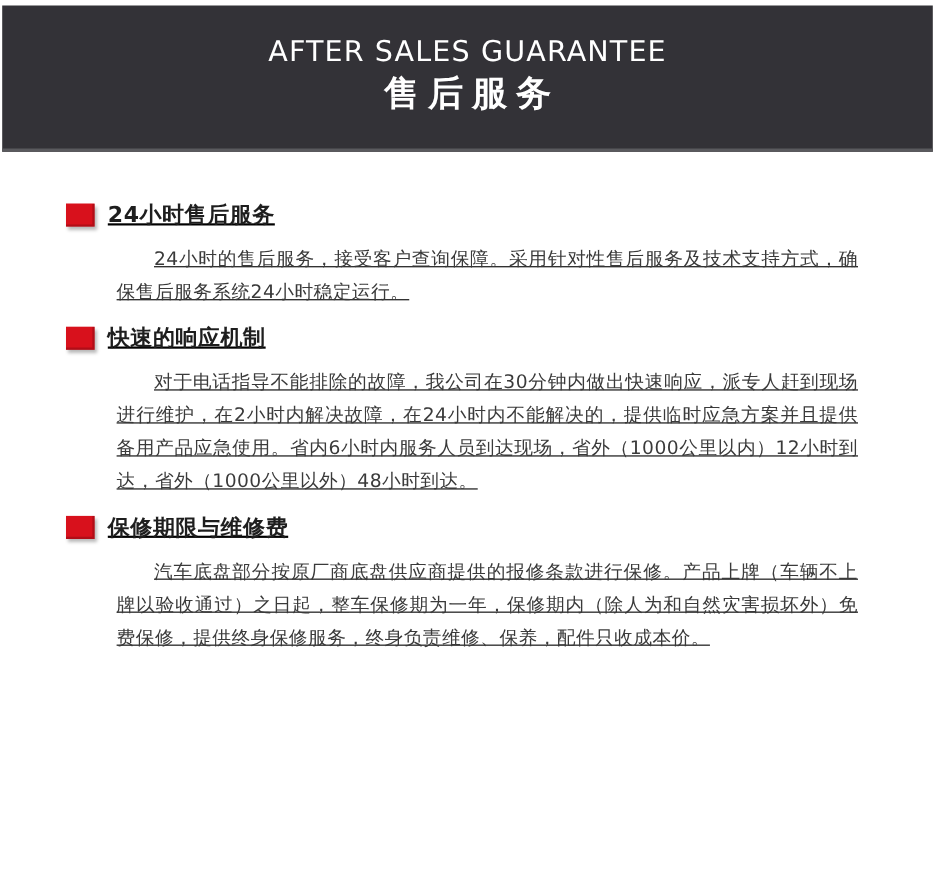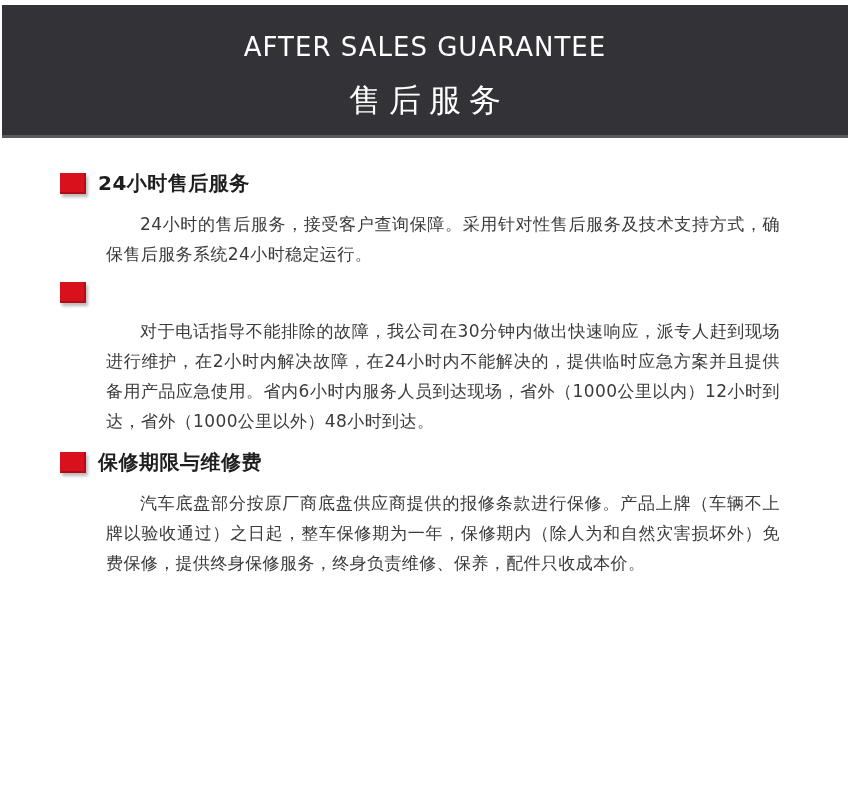--- a/index.html
+++ b/index.html
@@ -32,29 +32,30 @@
     color:var(--header-text);
   }
   .banner-en{
     padding-top:27px;
     font-size:26px;
     font-weight:400;
     letter-spacing:1px;
     line-height:30px;
   }
   .banner-zh{
-    margin-top:20px;
+    margin-top:4px;
     font-size:32px;
-    font-weight:400;
+    font-weight:700;
     letter-spacing:8px;
     padding-left:8px; 
     line-height:36px;
   }
   .content{
-    padding:32px 57px 0 60px;
+    padding:44px 57px 0 60px;
+    text-decoration:underline;
   }
   .section{
     margin-bottom:12px;
   }
   .sec-head{
     display:flex;
     align-items:center;
     gap:12px;
     margin-bottom:10px;
   }
@@ -103,20 +104,21 @@
           <p class="para">24小时的售后服务，接受客户查询保障。采用针对性售后服务及技术支持方式，确保售后服务系统24小时稳定运行。</p>
         </div>
   </section>
 
   <section class="section">
   </section>
 
   <section class="section">
     <div class="sec-head">
       <span class="bullet"></span>
+      <h2 class="sec-title">快速的响应机制</h2>
     </div>
     <div class="sec-body">
           <p class="para">对于电话指导不能排除的故障，我公司在30分钟内做出快速响应，派专人赶到现场进行维护，在2小时内解决故障，在24小时内不能解决的，提供临时应急方案并且提供备用产品应急使用。省内6小时内服务人员到达现场，省外（1000公里以内）12小时到达，省外（1000公里以外）48小时到达。</p>
         </div>
   </section>
 
   <section class="section">
     <div class="sec-head">
       <span class="bullet"></span>
       <h2 class="sec-title">保修期限与维修费</h2>

